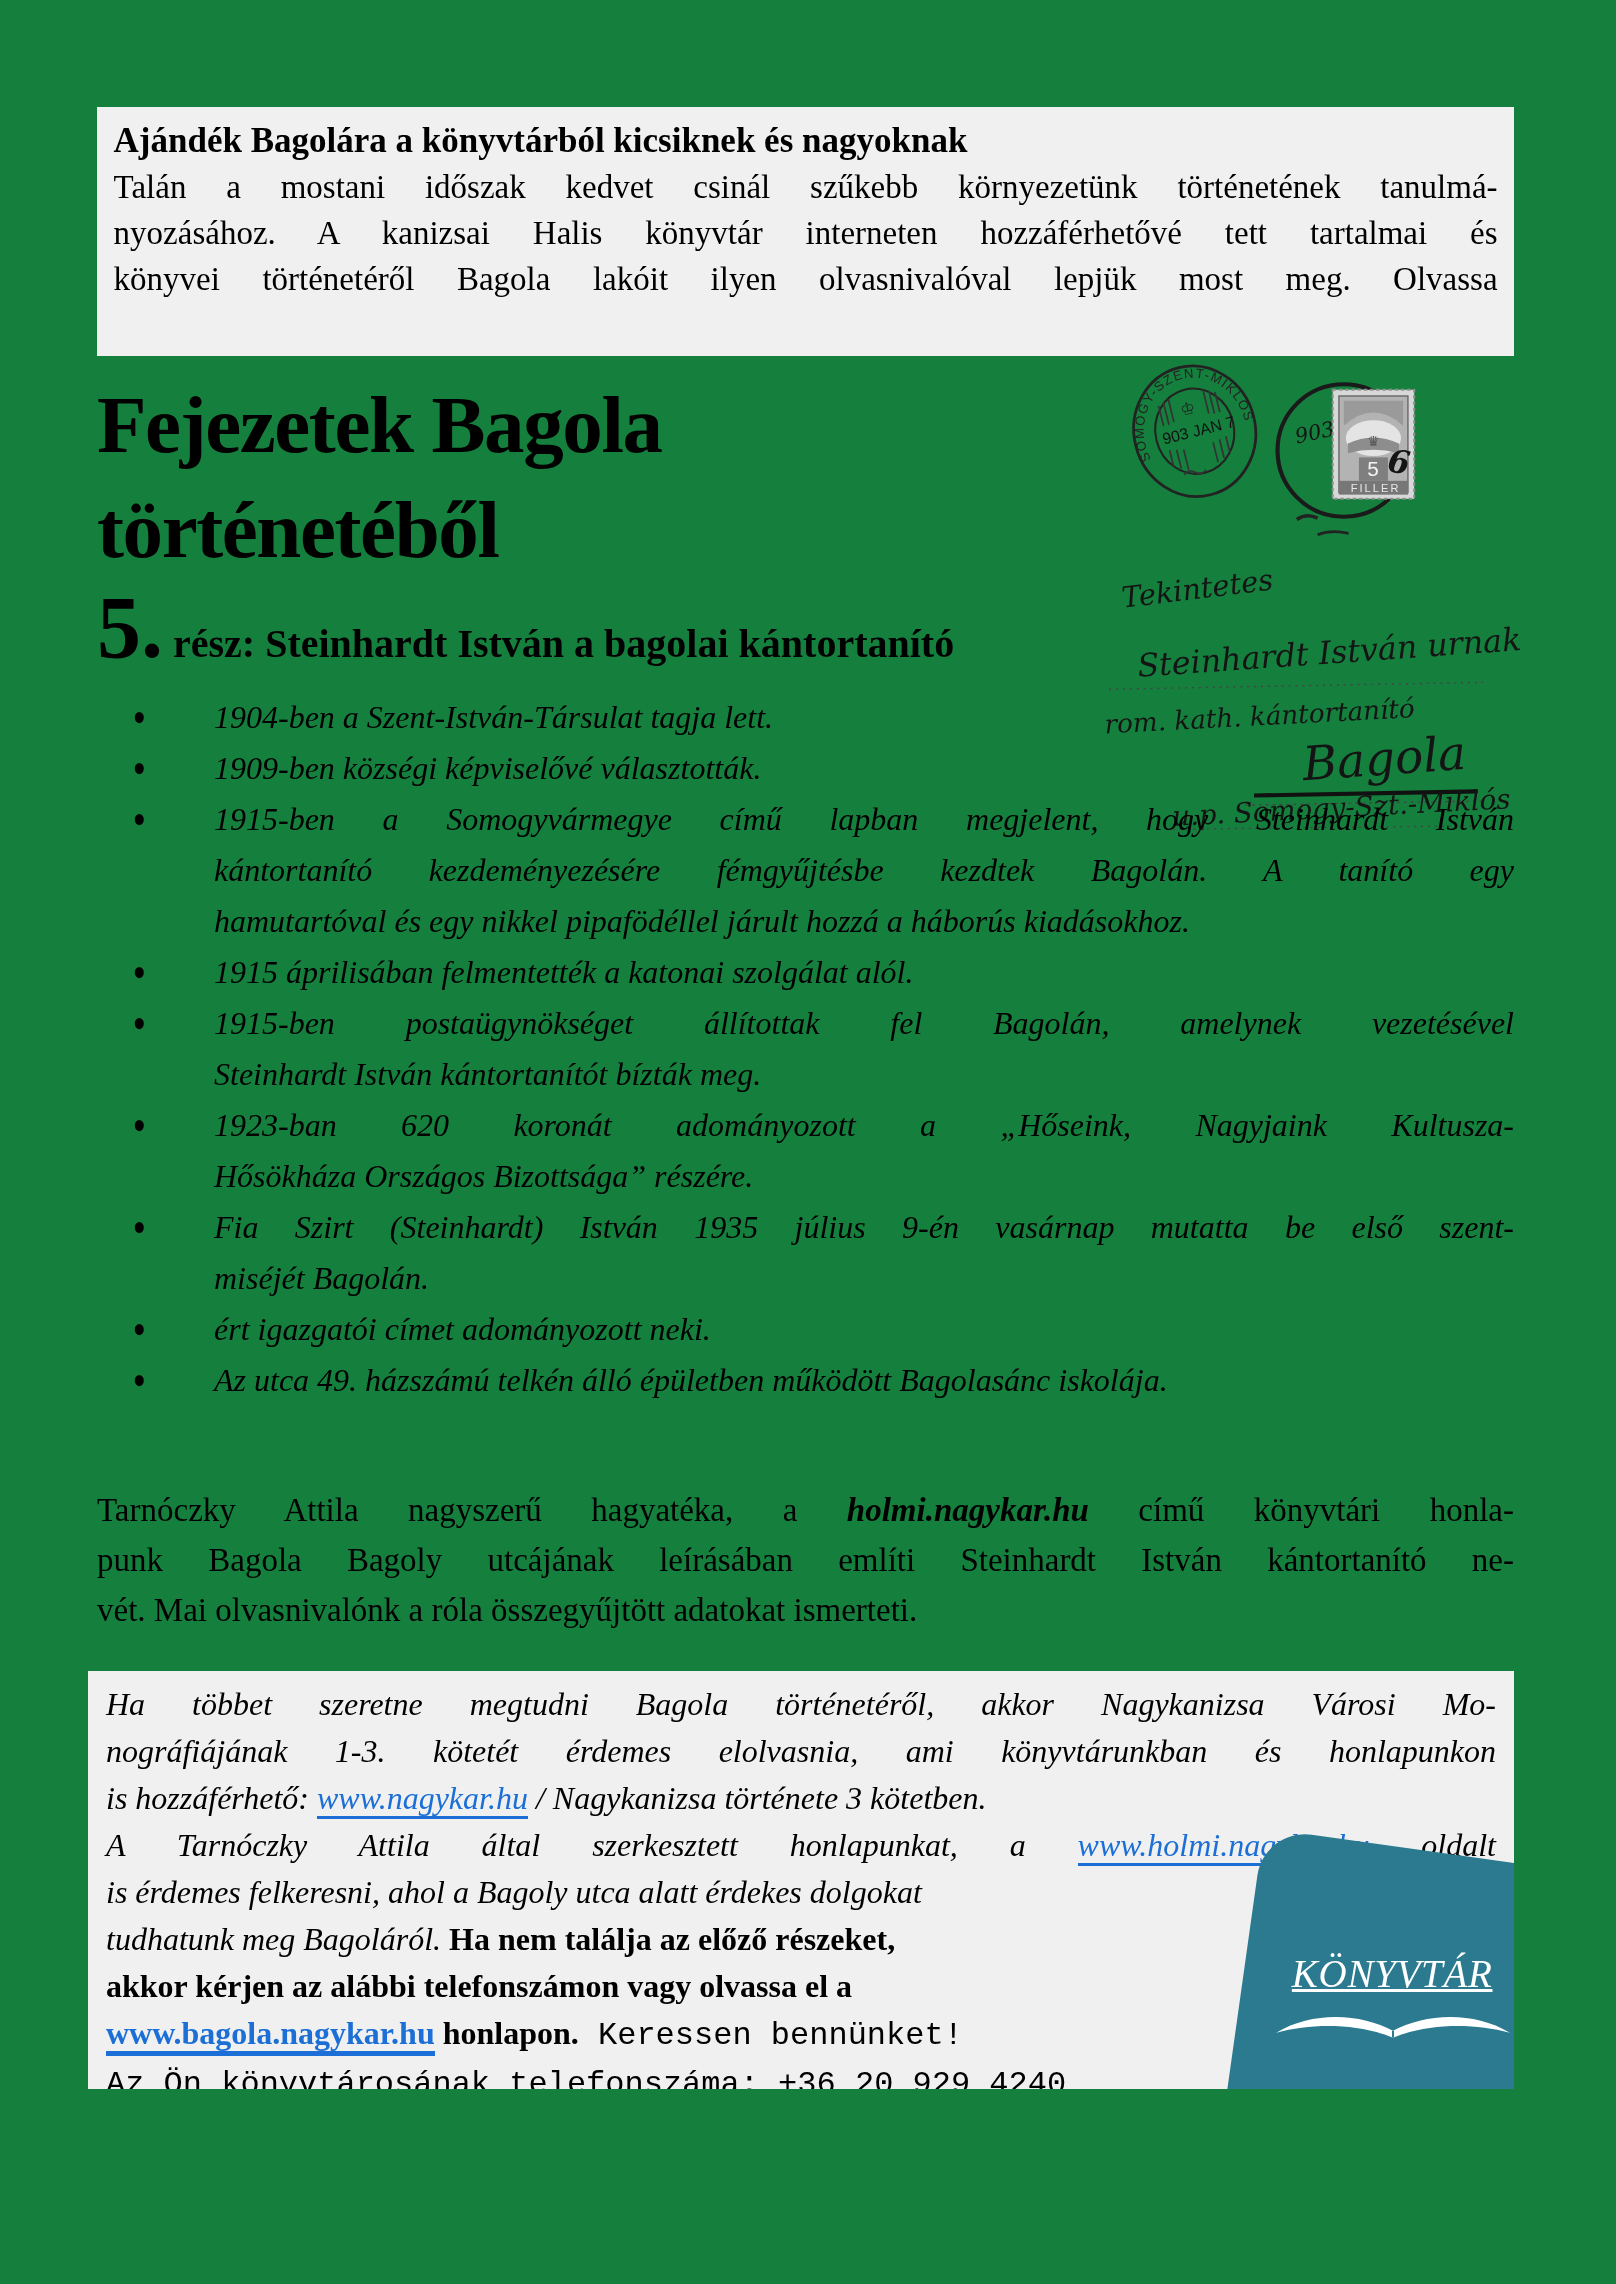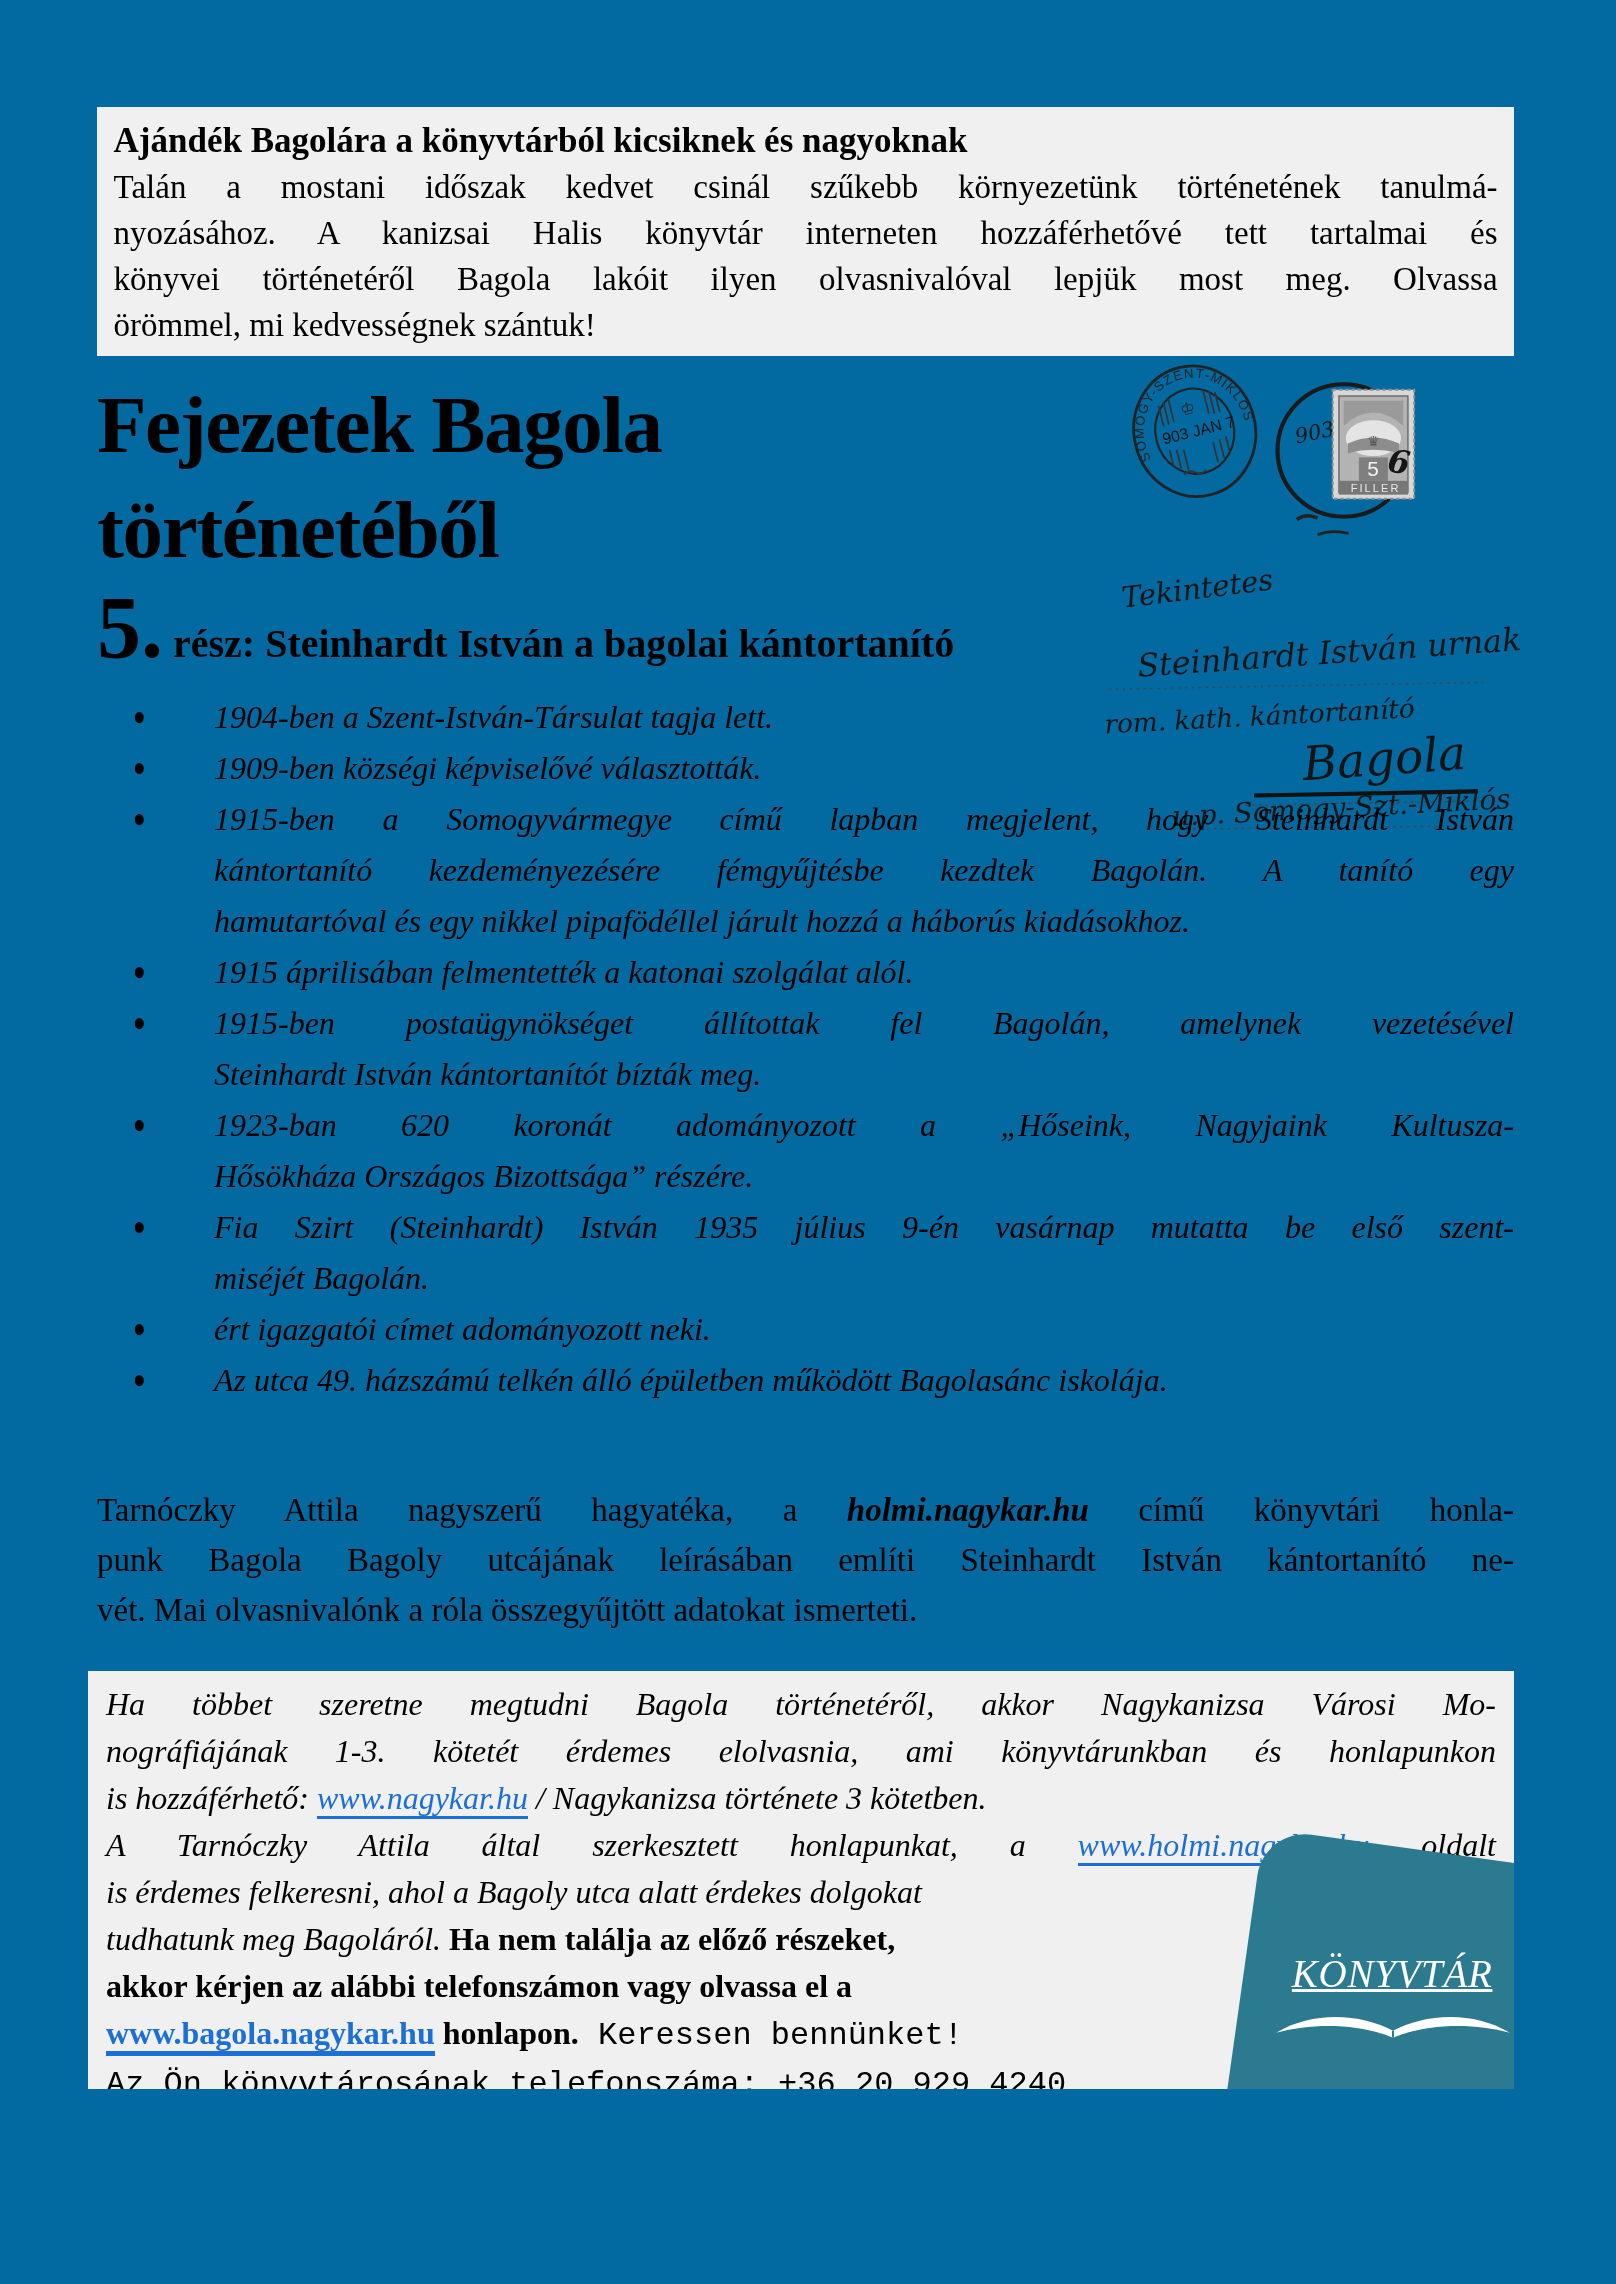--- a/index.html
+++ b/index.html
@@ -1,16 +1,16 @@
 <!DOCTYPE html>
 <html style="font-size:11px"><head>
 <meta charset="utf-8">
 <style>
   html,body{margin:0;padding:0;background:#fff;}
-  #page{position:relative;width:1616px;height:2284px;background:#0369a1;
+  #page{position:relative;width:1616px;height:2284px;background:#15803d;
         font-family:"Liberation Serif",serif;color:#000;overflow:hidden;}
 
   
   .intro-box{position:absolute;left:97px;top:107px;width:1384px;height:227px;
              background:#f0f0f0;padding:11px 16.6px;}
   .intro-heading{font-weight:bold;font-size:35px;line-height:46px;}
   .intro-box .line{font-size:33px;line-height:46px;}
 
   
   .page-title{position:absolute;left:97px;top:373px;width:981px;
@@ -68,21 +68,20 @@
 <body>
 
 <div id="page">
 
   <div class="intro-box">
     <div class="intro-heading">Ajándék Bagolára a könyvtárból kicsiknek és nagyoknak</div>
     <div>
         <div class="line j"><span>Talán a mostani időszak kedvet csinál szűkebb környezetünk történetének tanulmá-</span></div>
         <div class="line j"><span>nyozásához. A kanizsai Halis könyvtár interneten hozzáférhetővé tett tartalmai és</span></div>
         <div class="line j"><span>könyvei történetéről Bagola lakóit ilyen olvasnivalóval lepjük most meg. Olvassa</span></div>
-        <div class="line"><span>örömmel, mi kedvességnek szántuk!</span></div>
       </div>
   </div>
 
   <div class="page-title">
     <div>Fejezetek Bagola</div>
     <div>történetéből</div>
   </div>
 
   <div class="part-heading">
     <span class="part-num">5.</span><span class="part-rest"> rész: Steinhardt István a bagolai kántortanító</span>

